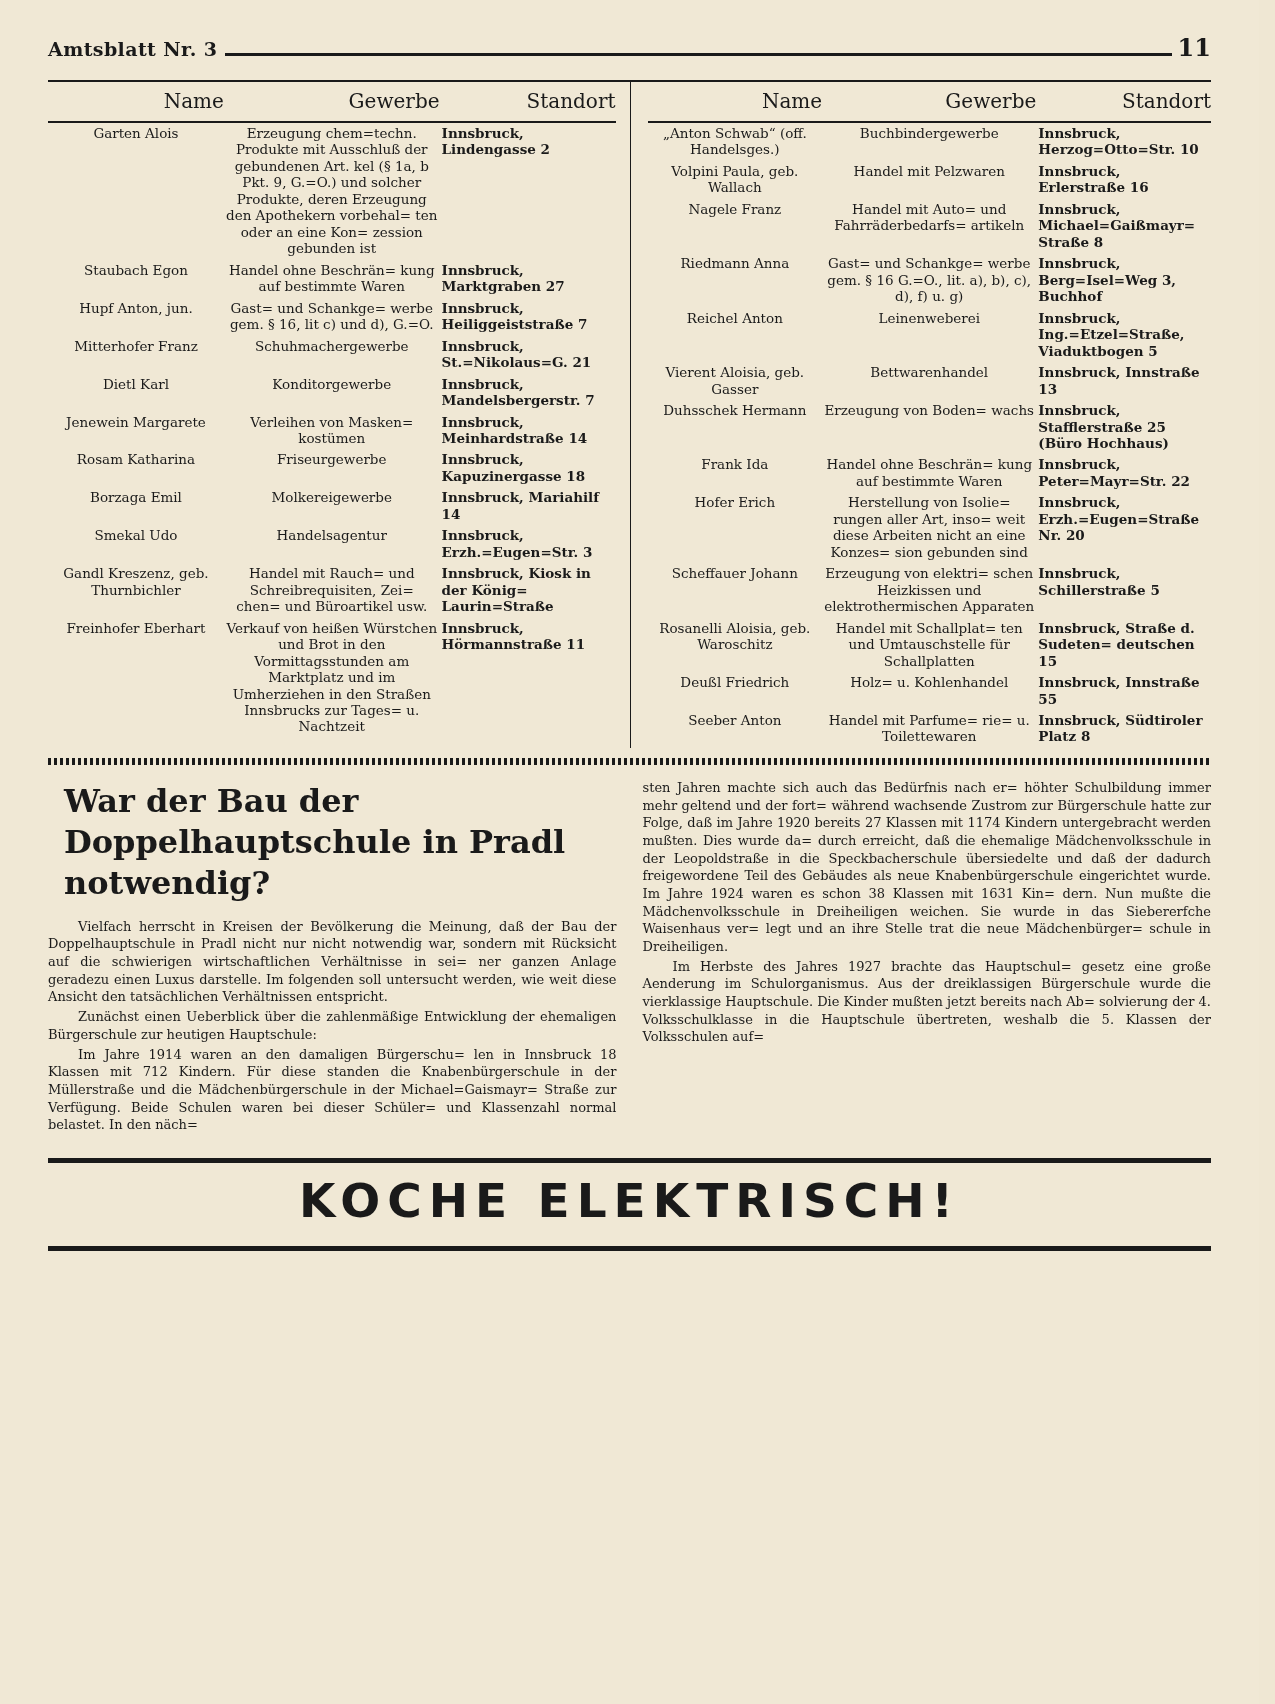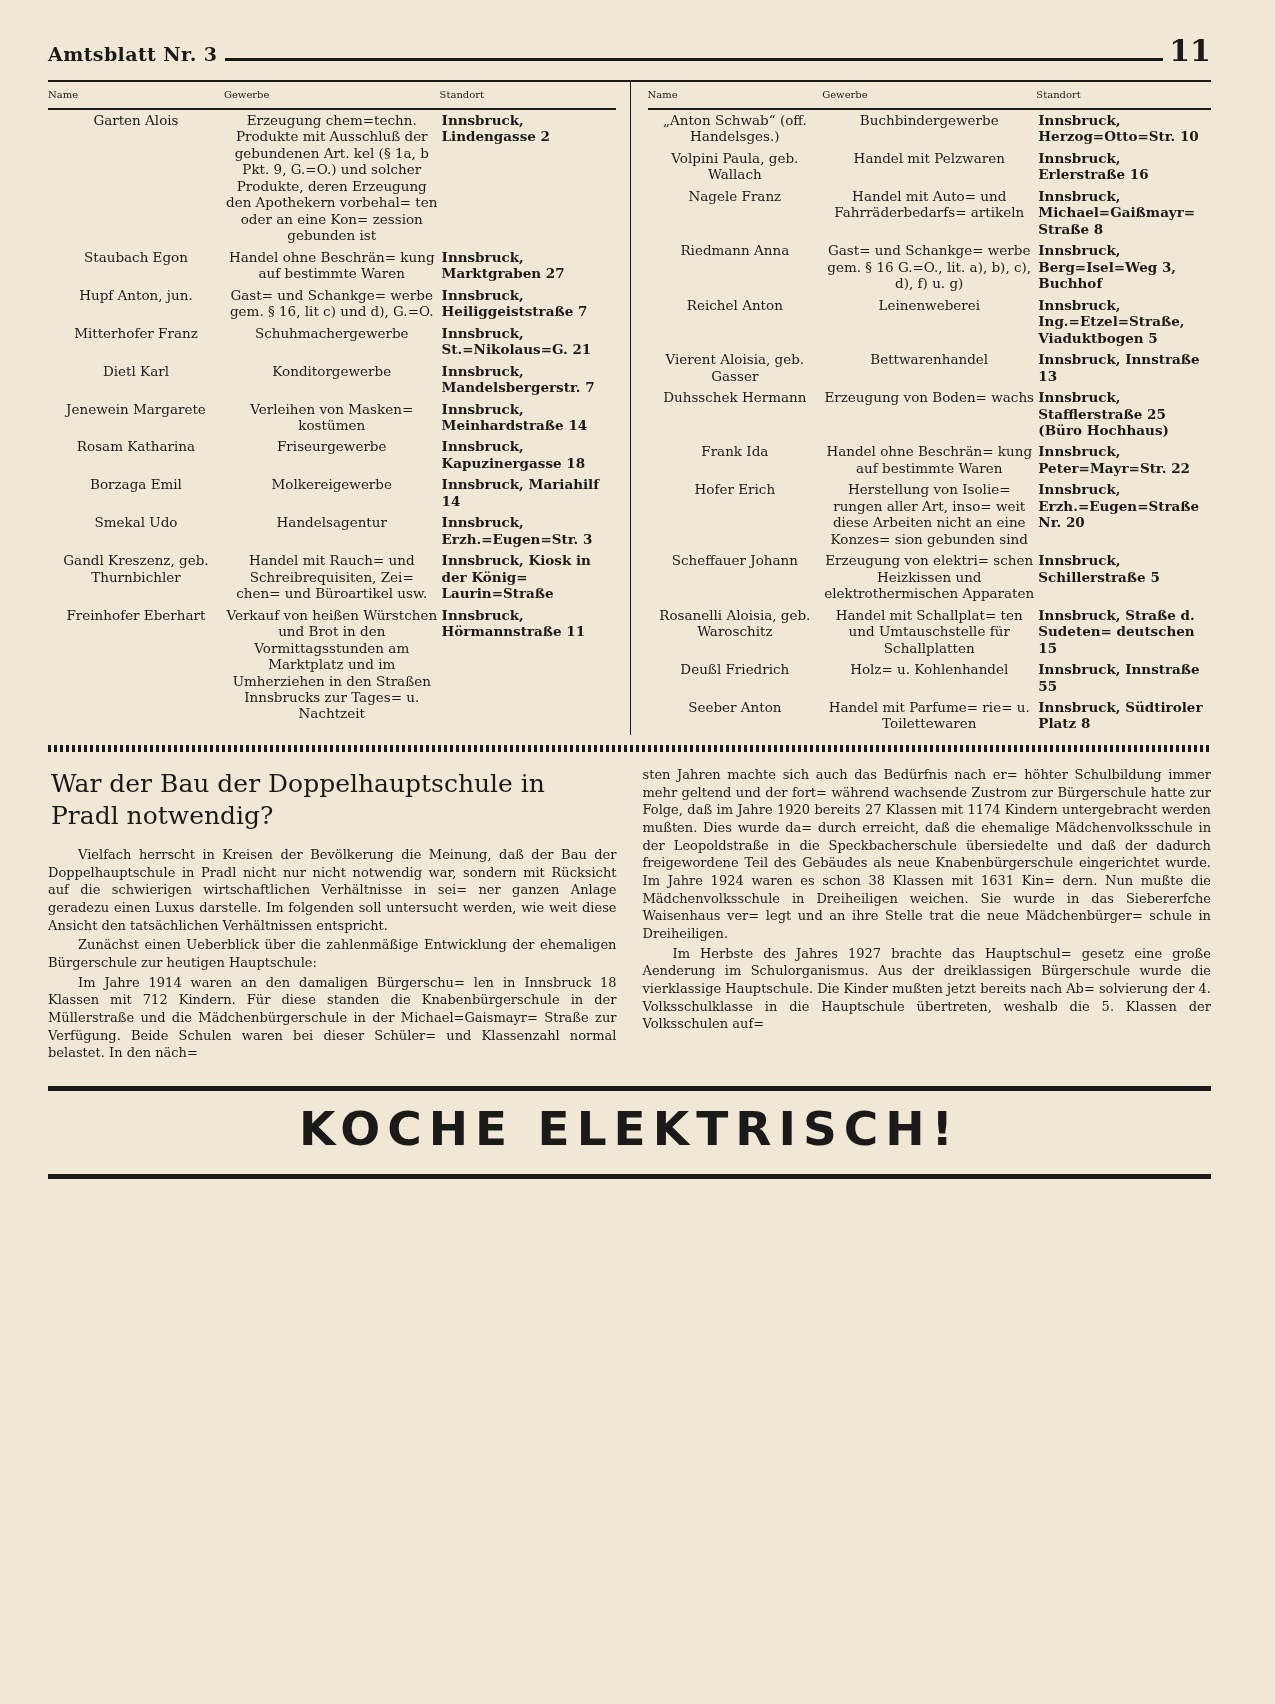--- a/index.html
+++ b/index.html
@@ -41,21 +41,21 @@
     white-space: nowrap;
   }
   .masthead-rule {
     flex: 1;
     height: 3px;
     background: #1a1a1a;
     margin: 0 6px 6px 8px;
   }
   .masthead-page {
     font-weight: bold;
-    font-size: 30px;
+    font-size: 24px;
     line-height: 1;
     margin-bottom: -2px;
     text-align: right;
   }
   
   .table-wrap {
     position: relative;
     border-top: 2px solid #1a1a1a;
     margin: 0 8px;
     padding-top: 0;
@@ -78,23 +78,23 @@
     width: 1px;
     background: #1a1a1a;
   }
   table.reg {
     width: 100%;
     border-collapse: collapse;
     font-size: 13.5px;
   }
   table.reg thead th {
     font-weight: normal;
-    font-size: 10px;
+    font-size: 20px;
     padding: 7px 0 8px 0;
-    text-align: left;
+    text-align: right;
     border-bottom: 2px solid #1a1a1a;
     font-family: "DejaVu Serif", serif;
   }
   table.reg td {
     vertical-align: top;
     padding: 2px 2px 3px 2px;
     line-height: 1.22;
   }
   td.c-name { width: 31%; text-align: center; }
   td.c-trade { width: 38%; text-align: center; }
@@ -109,24 +109,24 @@
   }
   
   .article {
     margin: 14px 8px 0 8px;
     display: flex;
     gap: 26px;
   }
   .art-col { width: 50%; }
   .art-title {
     font-family: "DejaVu Serif", serif;
-    font-weight: normal;
-    font-size: 25px;
+    font-weight: bold;
+    font-size: 32px;
     line-height: 1.28;
-    margin: 2px 0 14px 3px;
+    margin: 2px 0 14px 16px;
   }
   .art-p {
     font-size: 13px;
     line-height: 1.36;
     text-align: justify;
     text-indent: 30px;
     margin: 0 0 2px 0;
     hyphens: auto;
   }
   .art-p.noindent { text-indent: 0; }

